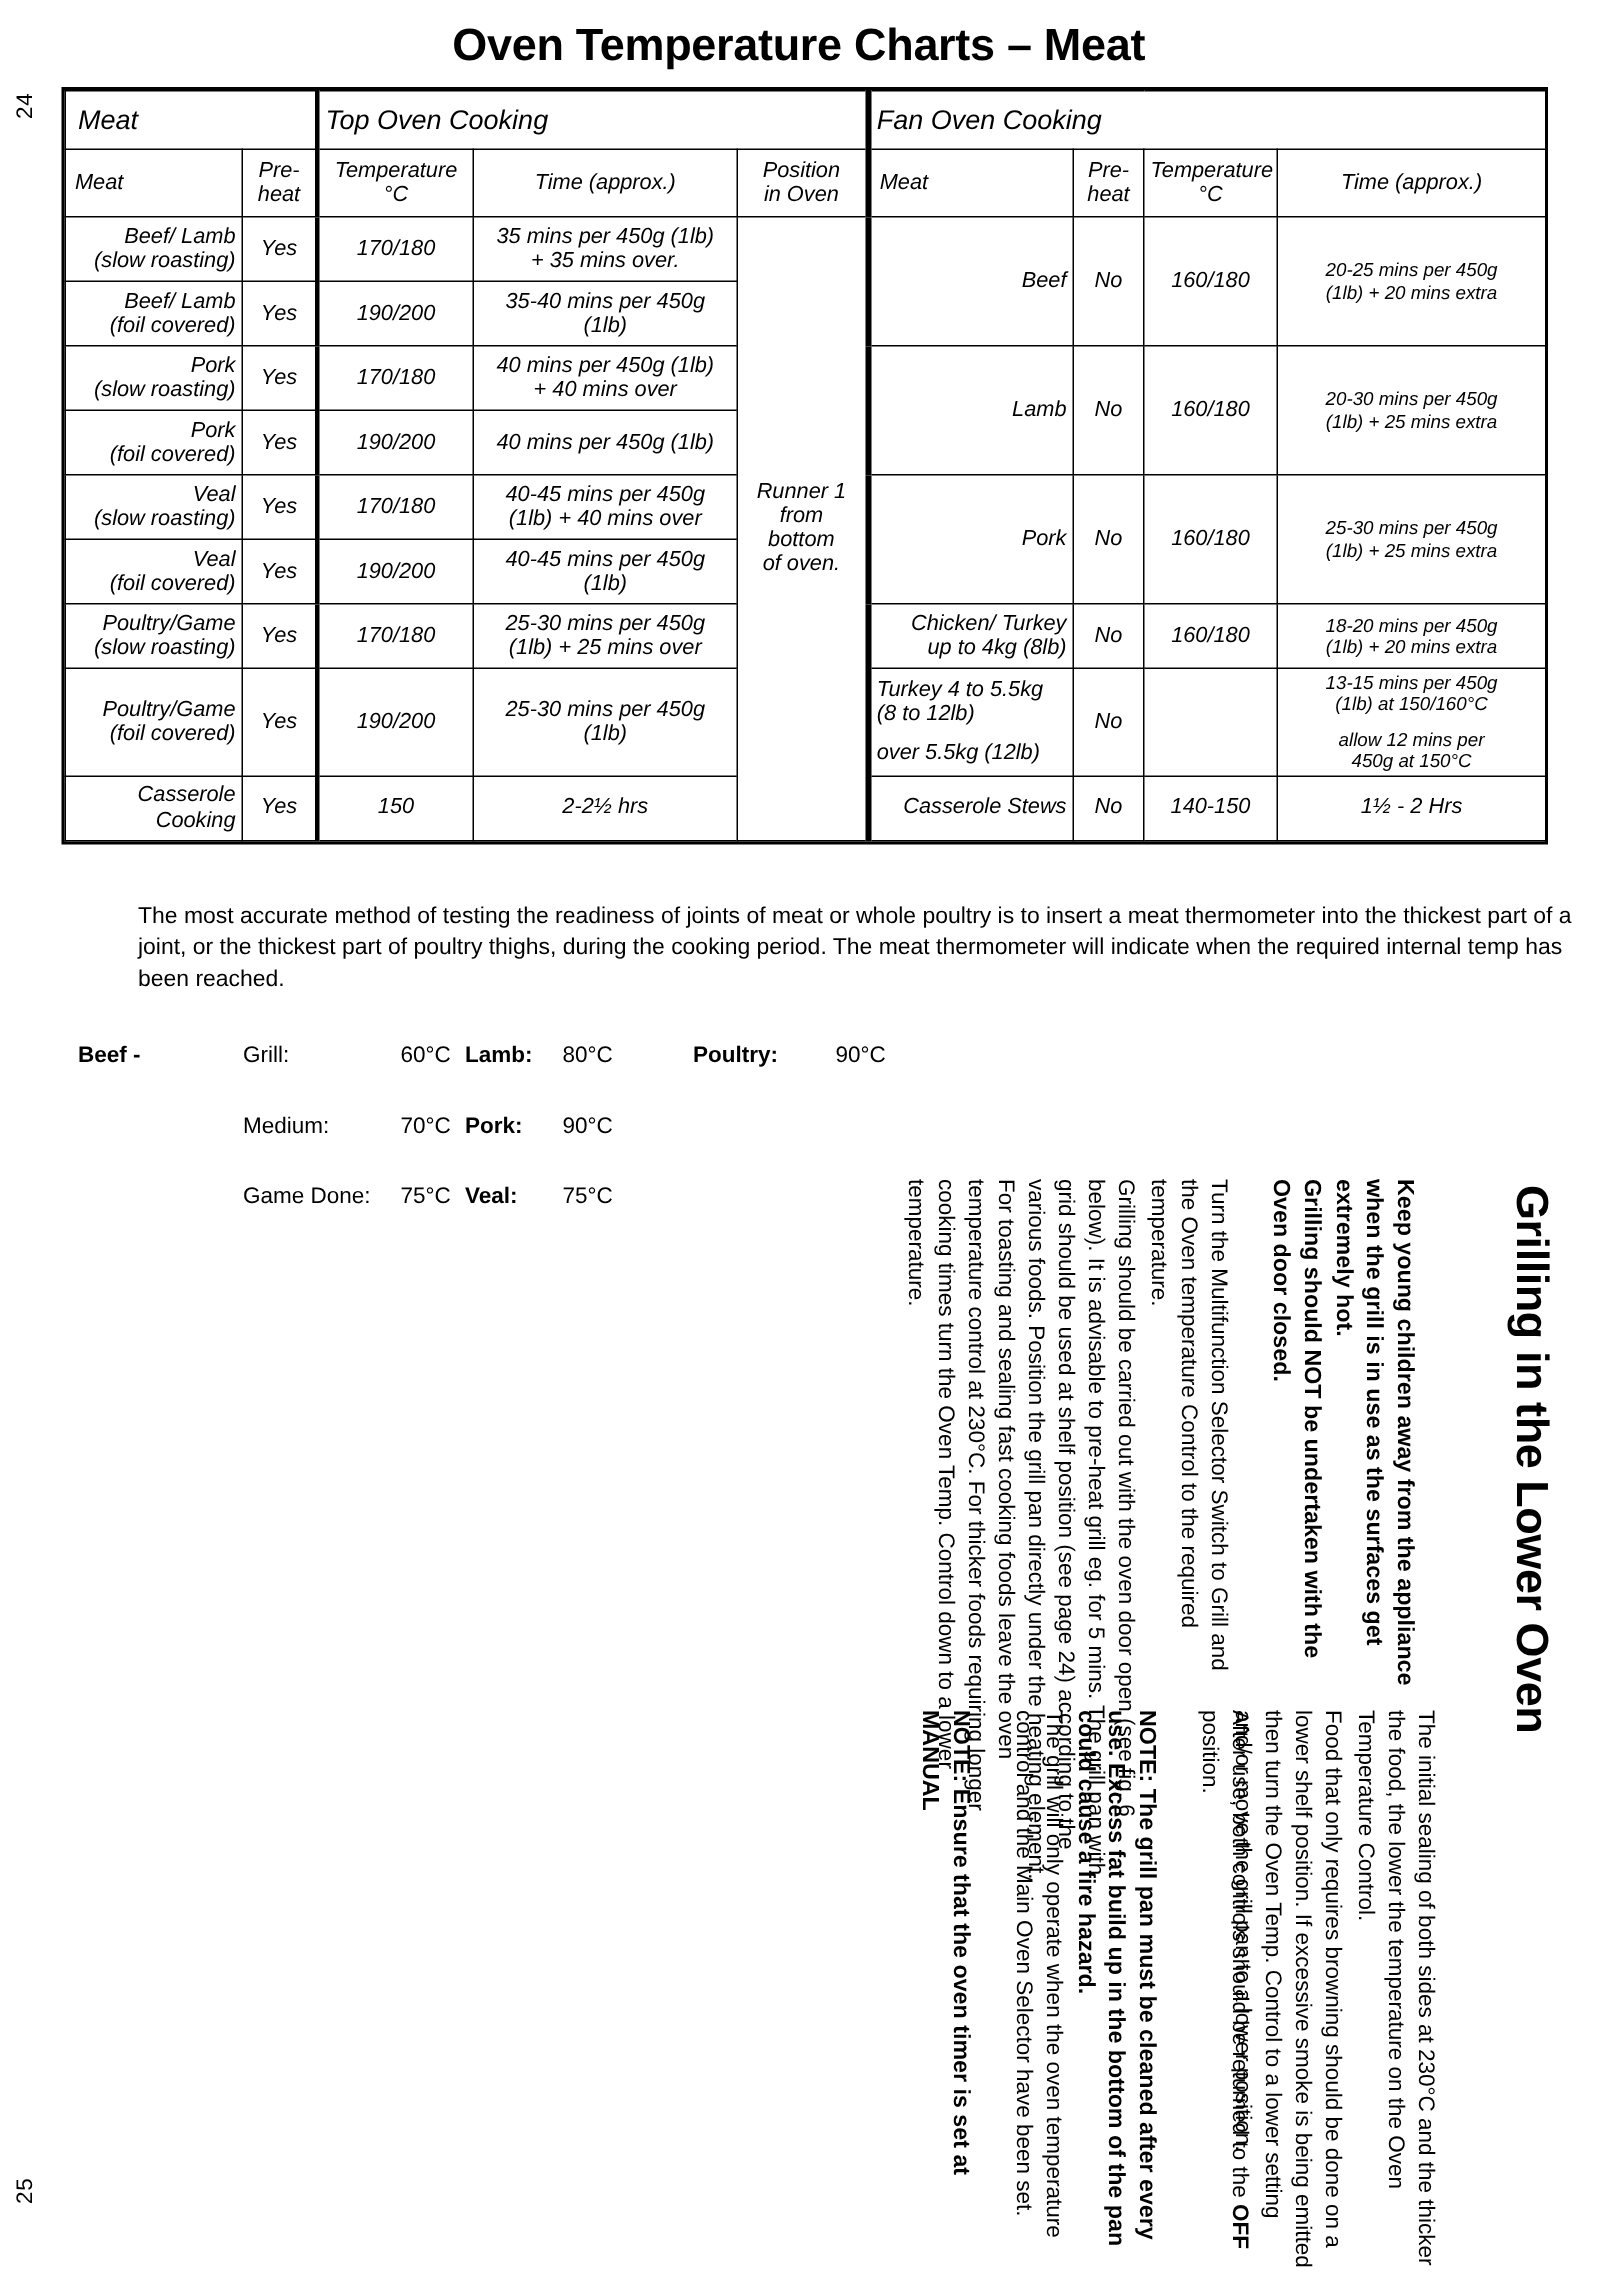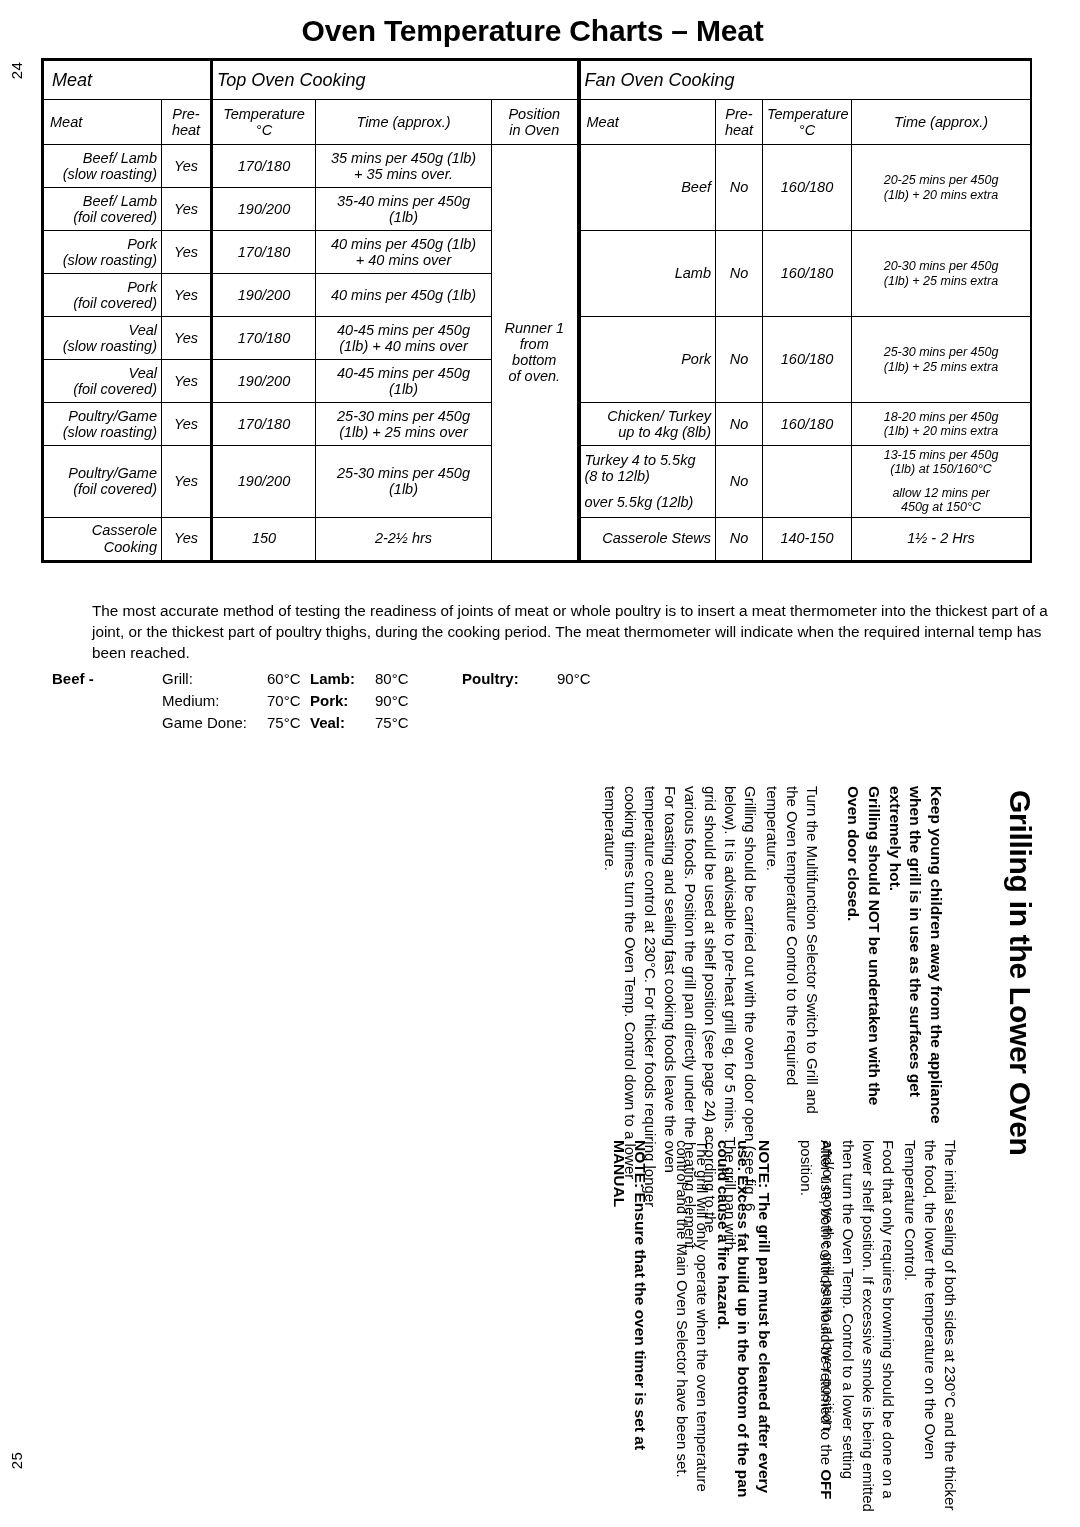--- a/index.html
+++ b/index.html
@@ -113,21 +113,21 @@
   #temps {
     position: absolute;
     left: 52px;
     top: 668px;
     width: 620px;
     font-size: 15px;
     line-height: 1.48;
   }
   #temps .tcol { position: absolute; top: 0; }
   #temps .lbl-b { font-weight: bold; }
-  #temps .r { display: flex; }
+  #temps .r { display: flex; margin-top: 25px; }
   #temps .k { width: 105px; }
   #temps .v { width: 70px; }
   #col-beef    { left: 0px; }
   #col-lamb    { left: 258px; }
   #col-poultry { left: 410px; }
 
   
   #grilling-section {
     position: absolute;
     left: 0;

